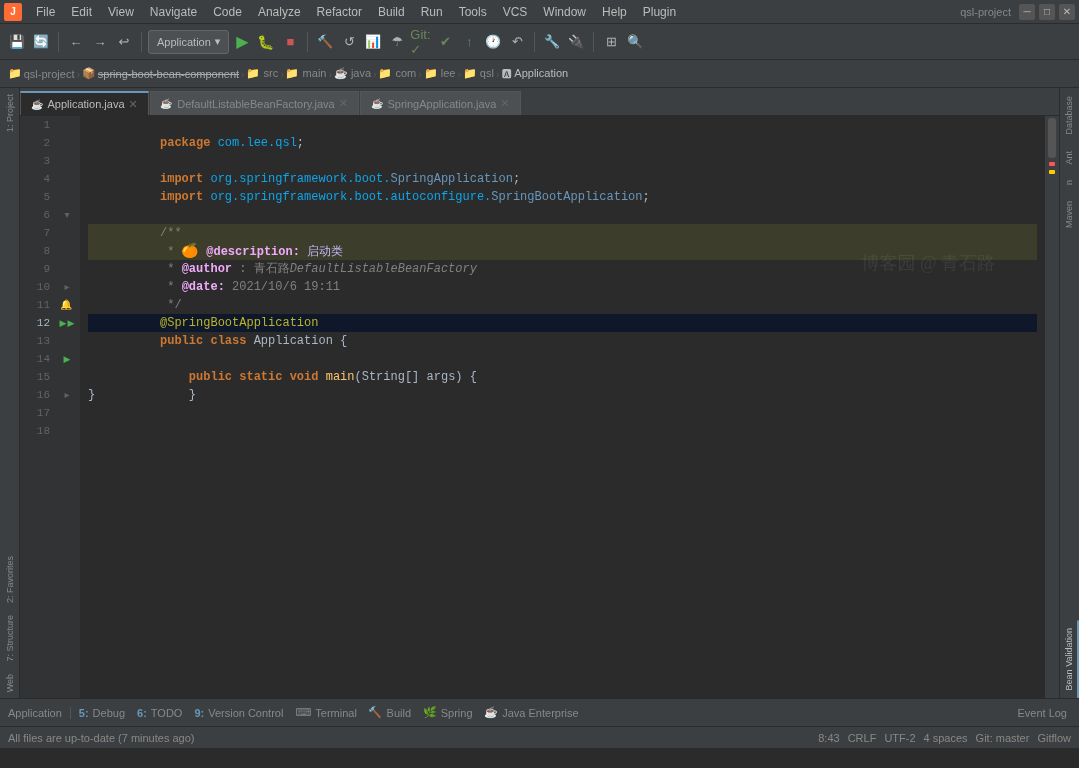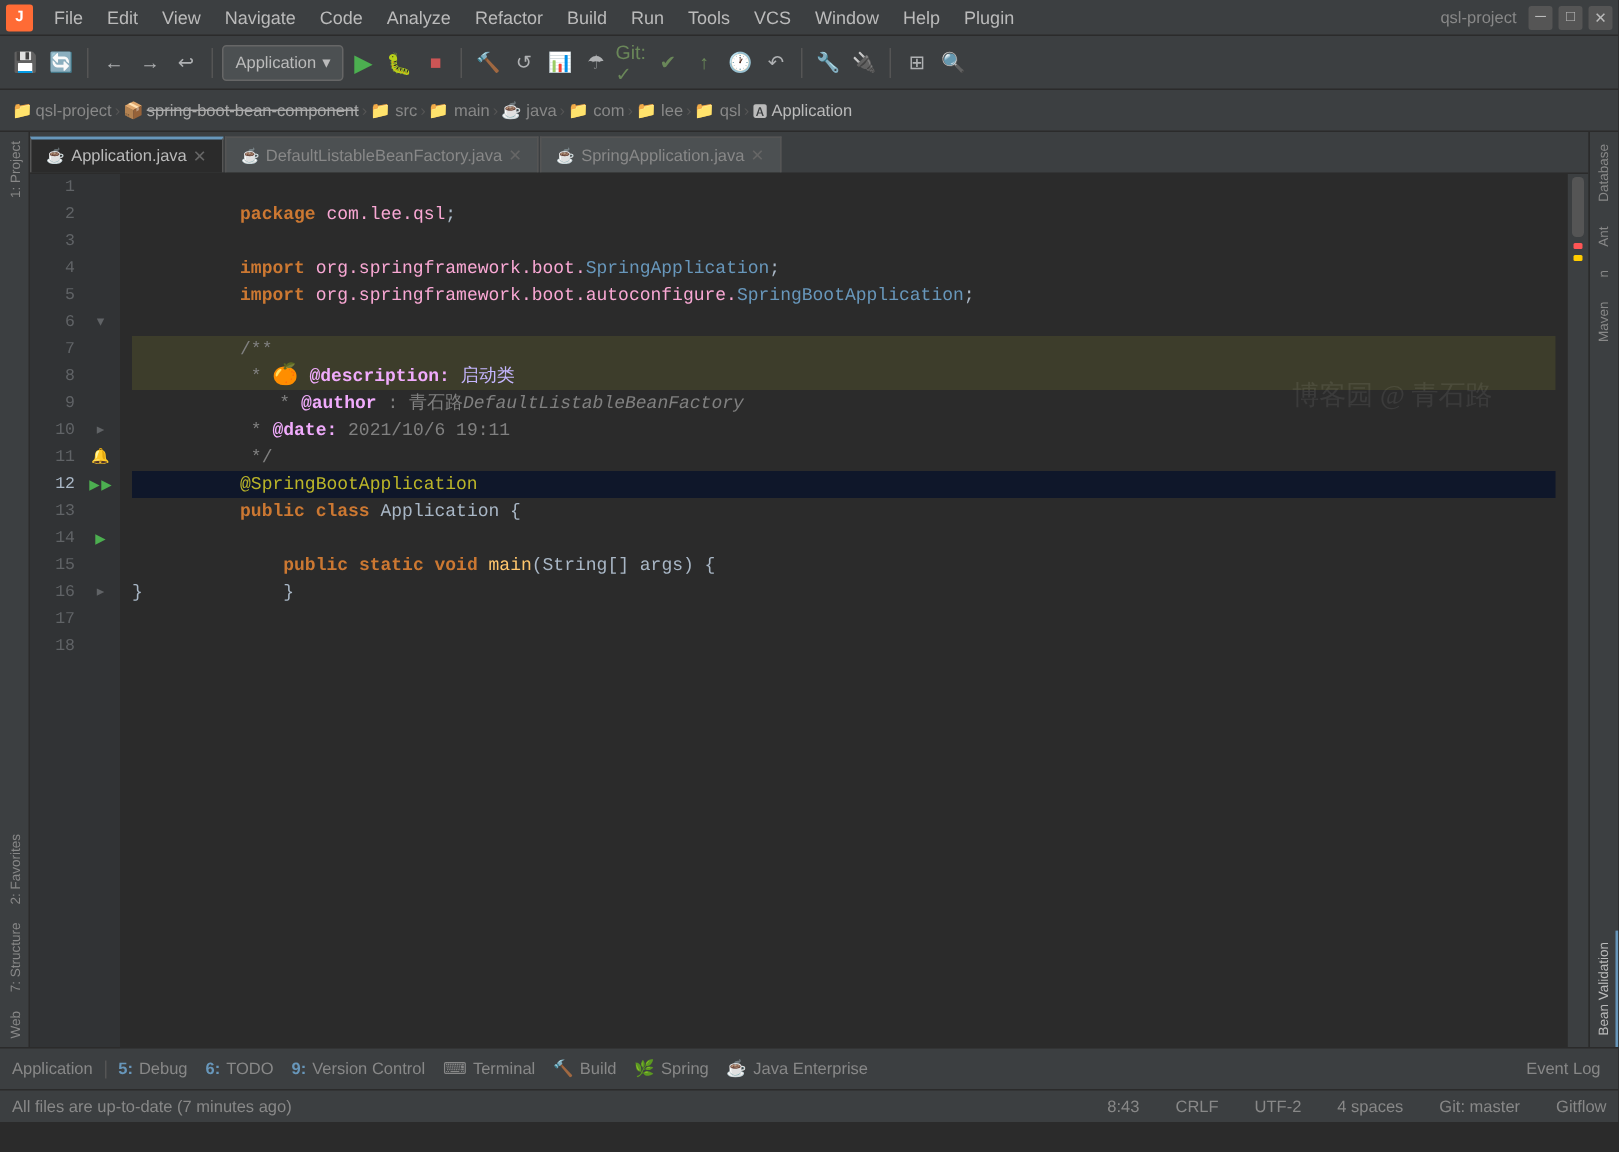--- a/index.html
+++ b/index.html
@@ -50,21 +50,21 @@
     .code-line { height: 18px; line-height: 18px; white-space: pre; }
     .code-line.current { background: #323232; }
 
     
     .kw { color: #cc7832; font-weight: bold; }
     .kw2 { color: #cc7832; }
     .type { color: #a9b7c6; }
     .cls { color: #a9b7c6; }
     .cls2 { color: #6897bb; }
     .ann { color: #bbb529; text-align: center; }
-    .pkg { color: #f9a8d4; }
+    .pkg { color: #0ea5e9; }
     .method { color: #ffc66d; }
     .javadoc-tag { color: #f0abfc; font-weight: bold; }
     .javadoc-highlight { background: #3a3a2a; }
     .javadoc-cmt { color: #808080; }
     .emoji { font-size: 14px; }
     .right-panel-tab { writing-mode: vertical-rl; font-size: 9px; color: #888; padding: 8px 4px; cursor: pointer; border-left: 2px solid transparent; }
     .right-panel-tab.active { border-left: 2px solid #6897bb; color: #bbb; }
 
     
     #bottom-bar { background: #3c3f41; height: 28px; display: flex; align-items: center; padding: 0 8px; border-top: 1px solid #2b2b2b; gap: 16px; overflow: hidden; }
@@ -268,21 +268,21 @@
         <div class="code-line">&nbsp;</div>
 
         <div class="code-line">
           <span class="javadoc-cmt">/**</span>
         </div>
 
         <div class="code-line javadoc-highlight" style="background:#3d3d2b;">
           &nbsp;<span class="javadoc-cmt">*</span> <span class="emoji">🍊</span> <span class="javadoc-tag">@description:</span> <span style="color:#c4b5fd;">启动类</span>
         </div>
 
-        <div class="code-line javadoc-highlight" style="background:#3d3d2b;padding-left:19px;">
+        <div class="code-line javadoc-highlight" style="background:#3d3d2b;">
           &nbsp;<span class="javadoc-cmt">*</span> <span class="javadoc-tag">@author</span> <span class="javadoc-cmt">: 青石路</span><span style="color:#808080; font-style:italic;">DefaultListableBeanFactory</span>
         </div>
 
         <div class="code-line">
           &nbsp;<span class="javadoc-cmt">*</span> <span class="javadoc-tag">@date:</span> <span class="javadoc-cmt">2021/10/6 19:11</span>
         </div>
 
         <div class="code-line">
           &nbsp;<span class="javadoc-cmt">*/</span>
         </div>
@@ -358,21 +358,21 @@
     <span>☕</span>
     <span>Java Enterprise</span>
   </div>
   <div class="bottom-tab" style="margin-left:auto;">
     <span>Event Log</span>
   </div>
 </div>
 
 <div id="statusbar" style="background:#3c3f41; height:22px; display:flex; align-items:center; padding:0 8px; font-size:11px; color:#888; border-top:1px solid #2b2b2b; gap:8px;">
   <span class="status-left" style="flex:1; color:#888;">All files are up-to-date (7 minutes ago)</span>
-  <div class="status-right" style="display:flex; gap:24px;">
+  <div class="status-right" style="display:flex; gap:8px;">
     <span class="status-item">8:43</span>
     <span class="status-item">CRLF</span>
     <span class="status-item">UTF-2</span>
     <span class="status-item">4 spaces</span>
     <span class="status-item">Git: master</span>
     <span class="status-item">Gitflow</span>
   </div>
 </div>
 
 </body></html>

